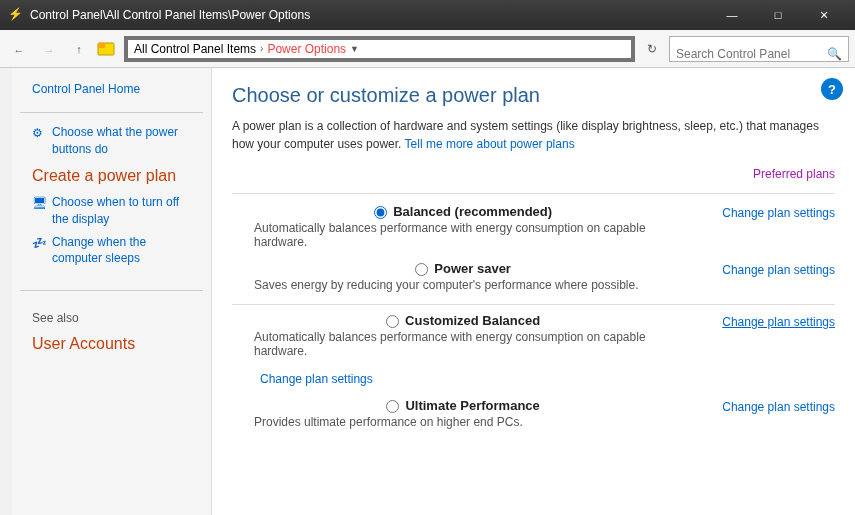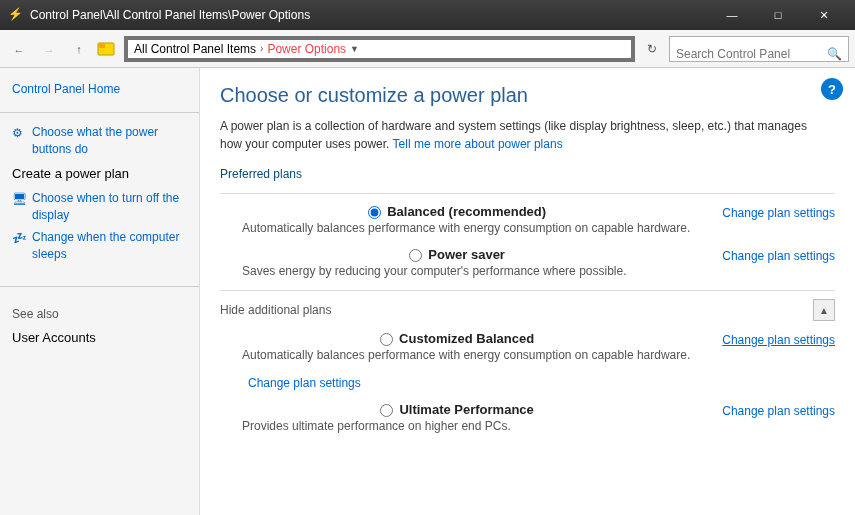--- a/index.html
+++ b/index.html
@@ -90,28 +90,29 @@
     .main-layout {
       display: flex;
       height: calc(515px - 30px - 38px);
     }
 
     
     .sidebar {
       width: 200px;
       background: #f5f5f5;
       border-right: 1px solid #ddd;
-      padding: 10px 0;
+      padding: 10px 8px;
+      margin-left: 12px;
     }
     .sidebar-link {
       display: block;
       padding: 4px 12px;
-      color: #000000;
+      color: #c2410c;
       text-decoration: none;
-      font-size: 13px;
+      font-size: 16px;
       line-height: 1.4;
       cursor: pointer;
     }
     .sidebar-home {
       font-size: 12px;
       padding: 4px 12px 8px 12px;
       color: #0066cc;
       cursor: pointer;
       display: block;
     }
@@ -158,23 +159,24 @@
     .description {
       font-size: 12px;
       color: #333;
       margin-bottom: 6px;
       line-height: 1.5;
     }
     .description a { color: #0066cc; text-decoration: none; }
 
     .section-header {
       font-size: 12px;
-      color: #0c4a6e;
+      color: #a21caf;
       margin: 14px 0 8px 0;
       padding-bottom: 4px;
+      text-align: right;
     }
     .section-divider {
       border: none;
       border-top: 1px solid #ddd;
       margin: 6px 0 10px 0;
     }
 
     .plan-row {
       display: flex;
       align-items: flex-start;
@@ -357,24 +359,20 @@
         <div class="plan-name-row">
           <input type="radio" class="plan-radio" name="plan" style="">
           <span class="plan-name">Power saver</span>
         </div>
         <div class="plan-description">Saves energy by reducing your computer's performance where possible.</div>
       </div>
       <a class="change-plan-link">Change plan settings</a>
     </div>
 
     <div class="hide-additional-section">
-      <div class="hide-additional-header">
-        <span class="hide-additional-label">Hide additional plans</span>
-        <div class="collapse-btn">▲</div>
-      </div>
 
       <div class="plan-row">
         <div class="plan-radio-label">
           <div class="plan-name-row">
             <input type="radio" class="plan-radio" name="plan" style="">
             <span class="plan-name">Customized Balanced</span>
           </div>
           <div class="plan-description">Automatically balances performance with energy consumption on capable hardware.</div>
         </div>
         <a class="change-plan-link cursor" style="text-decoration:underline;">Change plan settings</a>

